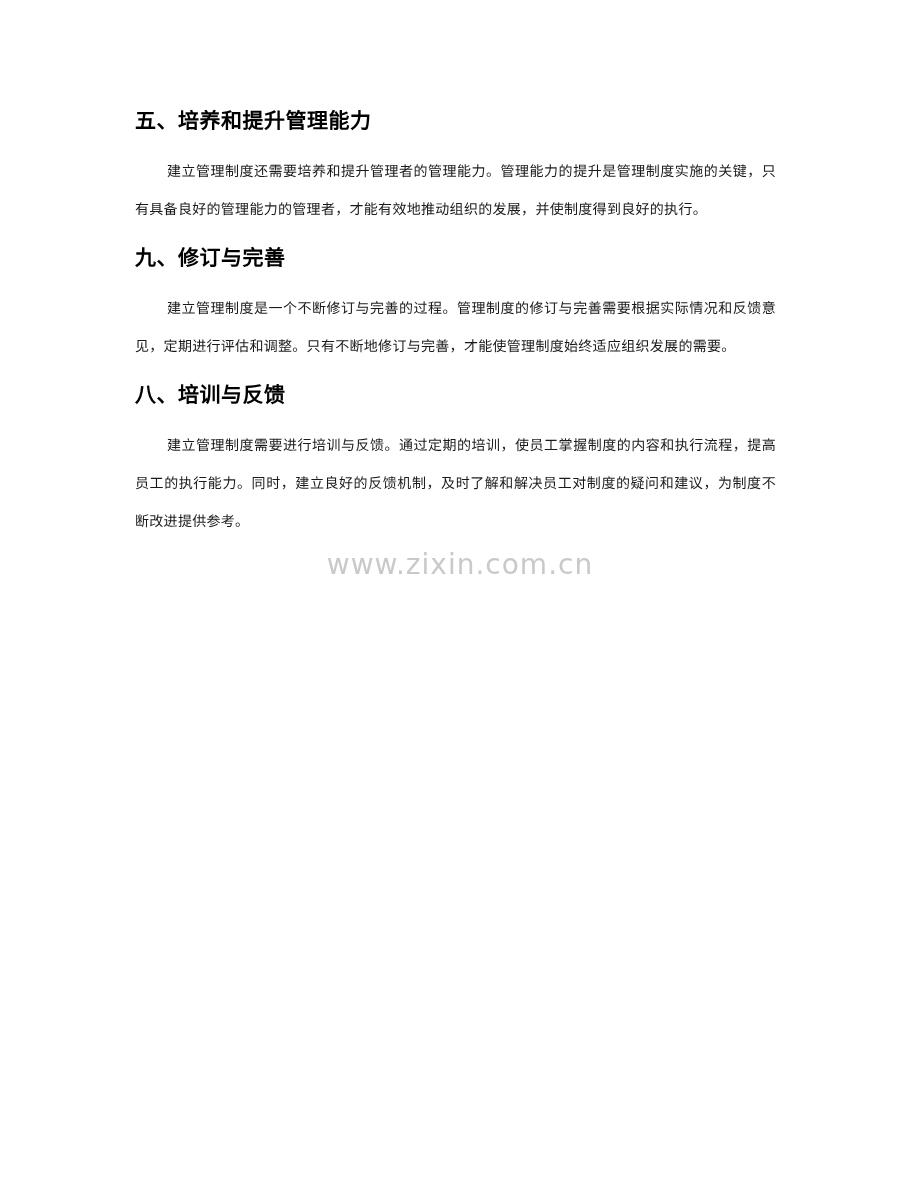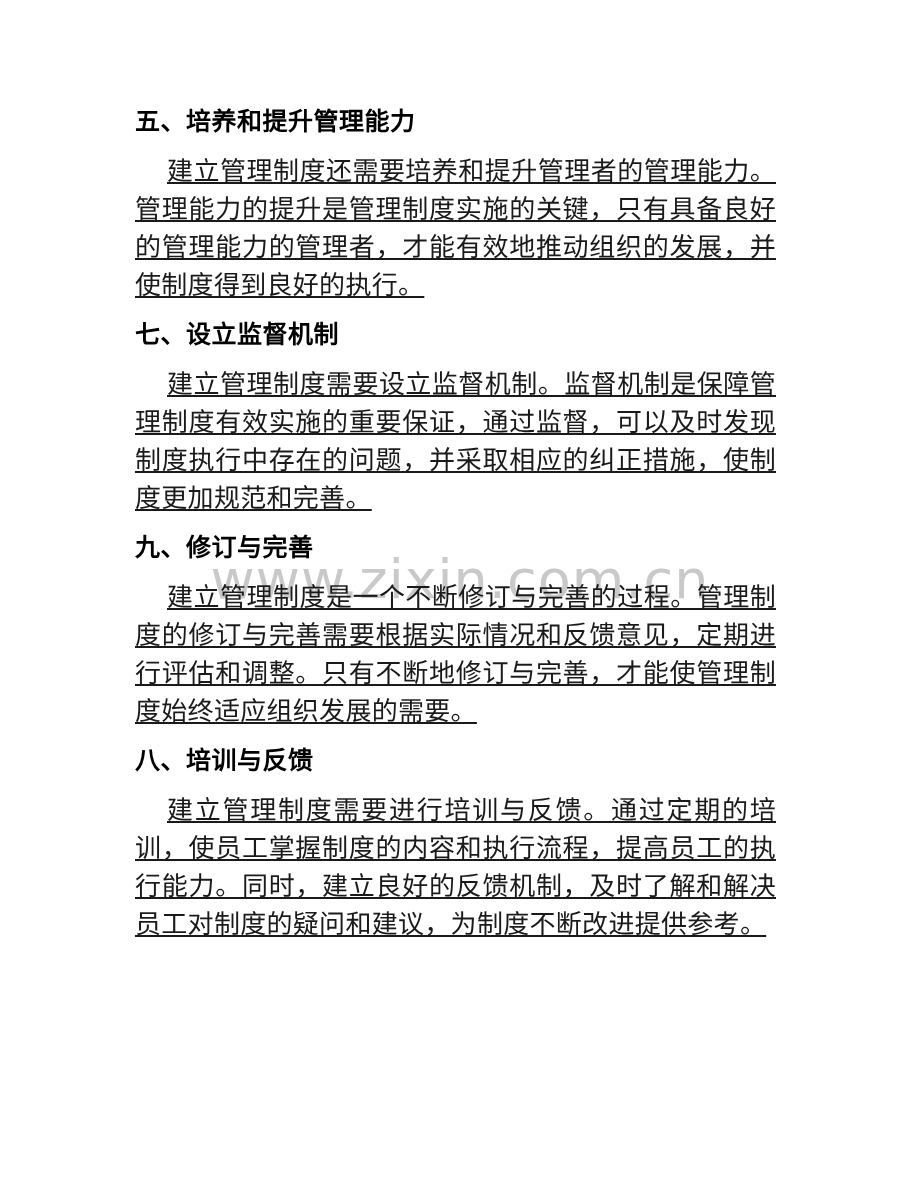--- a/index.html
+++ b/index.html
@@ -12,72 +12,67 @@
     background: #ffffff;
     overflow: hidden;
     font-family: "Liberation Serif", "DejaVu Serif", serif;
   }
   .watermark {
     position: absolute;
     top: 548px;
     left: 50%;
     transform: translateX(-50%);
     font-family: "DejaVu Sans", "Liberation Sans", sans-serif;
-    font-size: 54px;
+    font-size: 28px;
     letter-spacing: 1px;
     color: #c9c9c9;
     white-space: nowrap;
     z-index: 0;
     user-select: none;
   }
   .content {
     position: relative;
     z-index: 1;
     padding: 108px 133px 0 135px;
   }
   .doc-section { margin: 0; }
   .doc-section h2 {
     font-family: "Liberation Sans", "DejaVu Sans", sans-serif;
-    font-size: 25px;
+    font-size: 21px;
     line-height: 26px;
     font-weight: 700;
     color: #000000;
     letter-spacing: 0.5px;
     margin: 0 0 19px 0;
   }
   .doc-section p {
-    font-size: 26px;
+    font-size: 14px;
     line-height: 38px;
     color: #1a1a1a;
     text-align: justify;
     text-indent: 32px;
     letter-spacing: 0.3px;
     margin: 0 11px 16px 0;
-    text-decoration: underline;
   }
 </style>
 </head>
 <body>
 
 <div class="page">
 
   <div class="watermark">www.zixin.com.cn</div>
 
   <div class="content">
 
     <section class="doc-section">
       <h2>五、培养和提升管理能力</h2>
       <p>建立管理制度还需要培养和提升管理者的管理能力。管理能力的提升是管理制度实施的关键，只有具备良好的管理能力的管理者，才能有效地推动组织的发展，并使制度得到良好的执行。</p>
     </section>
 
 
-    <section class="doc-section">
-      <h2>七、设立监督机制</h2>
-      <p>建立管理制度需要设立监督机制。监督机制是保障管理制度有效实施的重要保证，通过监督，可以及时发现制度执行中存在的问题，并采取相应的纠正措施，使制度更加规范和完善。</p>
-    </section>
 
     <section class="doc-section">
       <h2>九、修订与完善</h2>
       <p>建立管理制度是一个不断修订与完善的过程。管理制度的修订与完善需要根据实际情况和反馈意见，定期进行评估和调整。只有不断地修订与完善，才能使管理制度始终适应组织发展的需要。</p>
     </section>
 
     <section class="doc-section">
       <h2>八、培训与反馈</h2>
       <p>建立管理制度需要进行培训与反馈。通过定期的培训，使员工掌握制度的内容和执行流程，提高员工的执行能力。同时，建立良好的反馈机制，及时了解和解决员工对制度的疑问和建议，为制度不断改进提供参考。</p>
     </section>

